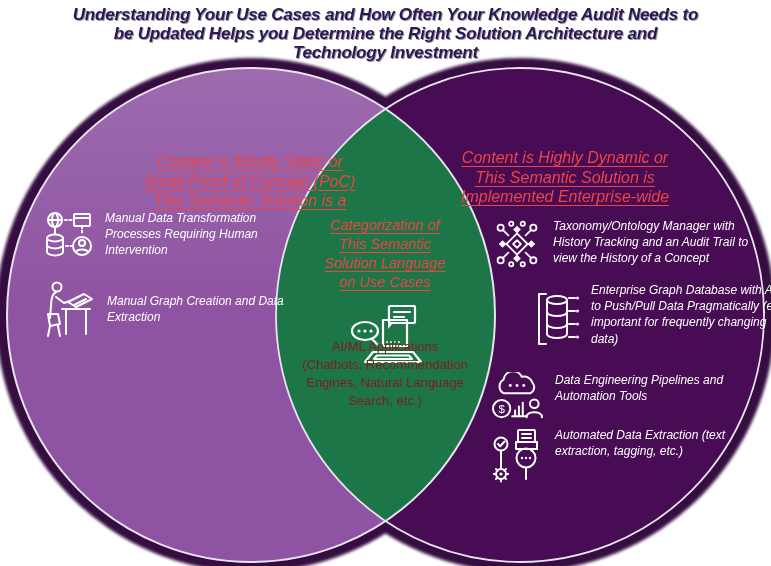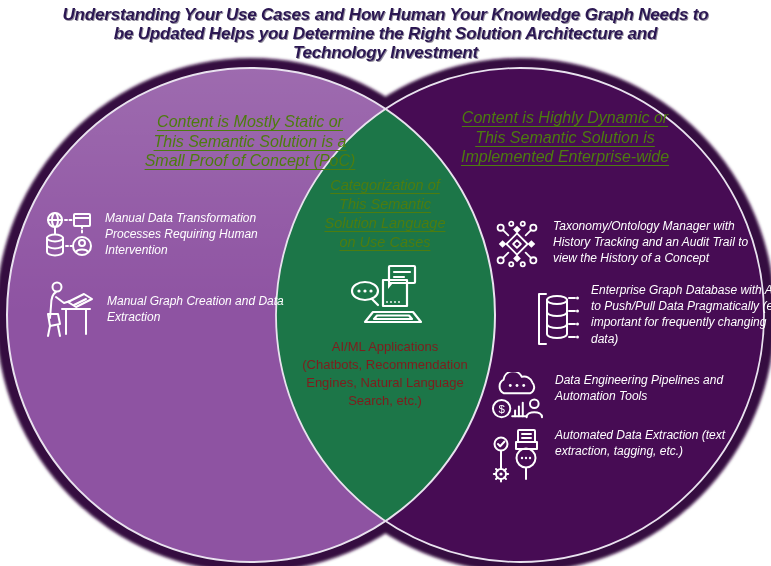--- a/index.html
+++ b/index.html
@@ -11,42 +11,42 @@
   .title{
     position:absolute;top:5px;left:0;width:771px;text-align:center;
     font-size:17px;line-height:1.12;font-weight:700;font-style:italic;
     color:var(--title-color);letter-spacing:-0.2px;
     text-shadow:1px 1px 0 rgba(20,8,40,.45);
     z-index:5;
   }
   
   #venn{position:absolute;top:0;left:0;z-index:1;}
   
-  .overlay{position:absolute;z-index:3;color:#4d7c0f;}
+  .overlay{position:absolute;z-index:3;color:#ef4444;margin-top:40px;}
   .heading{font-style:italic;font-weight:400;text-align:center;}
   .heading .ln{text-decoration:underline;text-underline-offset:3px;text-decoration-thickness:1px;}
   .h-side{font-size:16px;line-height:1.22;}
   .h-mid{font-size:14.5px;line-height:1.3;}
   .item{position:absolute;display:flex;gap:11px;align-items:flex-start;z-index:3;color:#fff;}
   .item .txt{font-size:12px;line-height:1.35;font-style:italic;}
   .icon-box{flex:0 0 auto;display:flex;align-items:center;justify-content:center;}
   .center-label{
     position:absolute;z-index:3;color:#7f1d1d;text-align:center;
     font-size:13px;line-height:1.38;
   }
   svg.ic{display:block;}
   .ic *{vector-effect:non-scaling-stroke;}
 </style>
 </head>
 <body>
 
 <div id="stage">
 
   <div class="title">
-    <div>Understanding Your Use Cases and How Human Your Knowledge Graph Needs to</div>
+    <div>Understanding Your Use Cases and How Often Your Knowledge Audit Needs to</div>
     <div>be Updated Helps you Determine the Right Solution Architecture and</div>
     <div>Technology Investment</div>
   </div>
 
   <svg id="venn" width="771" height="566" viewBox="0 0 771 566">
     <defs>
       <clipPath id="leftClip">
           <ellipse cx="251" cy="315" rx="244" ry="247"></ellipse>
         </clipPath>
       <filter id="soft" x="-5%" y="-5%" width="110%" height="110%">
@@ -71,22 +71,22 @@
     <g clip-path="url(#leftClip)">
       <ellipse cx="520" cy="315" rx="244" ry="247" style="fill:var(--overlap-fill)"></ellipse>
     </g>
 
     <ellipse cx="251" cy="315" rx="244" ry="247" fill="none" style="stroke:var(--rim)" stroke-width="2"></ellipse>
     <ellipse cx="520" cy="315" rx="244" ry="247" fill="none" style="stroke:var(--rim)" stroke-width="1.8"></ellipse>
   </svg>
 
   <div class="overlay heading h-side" style="left:92px;top:112px;width:316px;">
     <div class="ln">Content is Mostly Static or</div>
+    <div class="ln">Small Proof of Concept (PoC)</div>
     <div class="ln">This Semantic Solution is a</div>
-    <div class="ln">Small Proof of Concept (PoC)</div>
   </div>
 
   <div class="overlay heading h-side" style="left:428px;top:108px;width:274px;">
     <div class="ln">Content is Highly Dynamic or</div>
     <div class="ln">This Semantic Solution is</div>
     <div class="ln">Implemented Enterprise-wide</div>
   </div>
 
   <div class="overlay heading h-mid" style="left:305px;top:176px;width:160px;">
     <div class="ln">Categorization of</div>

